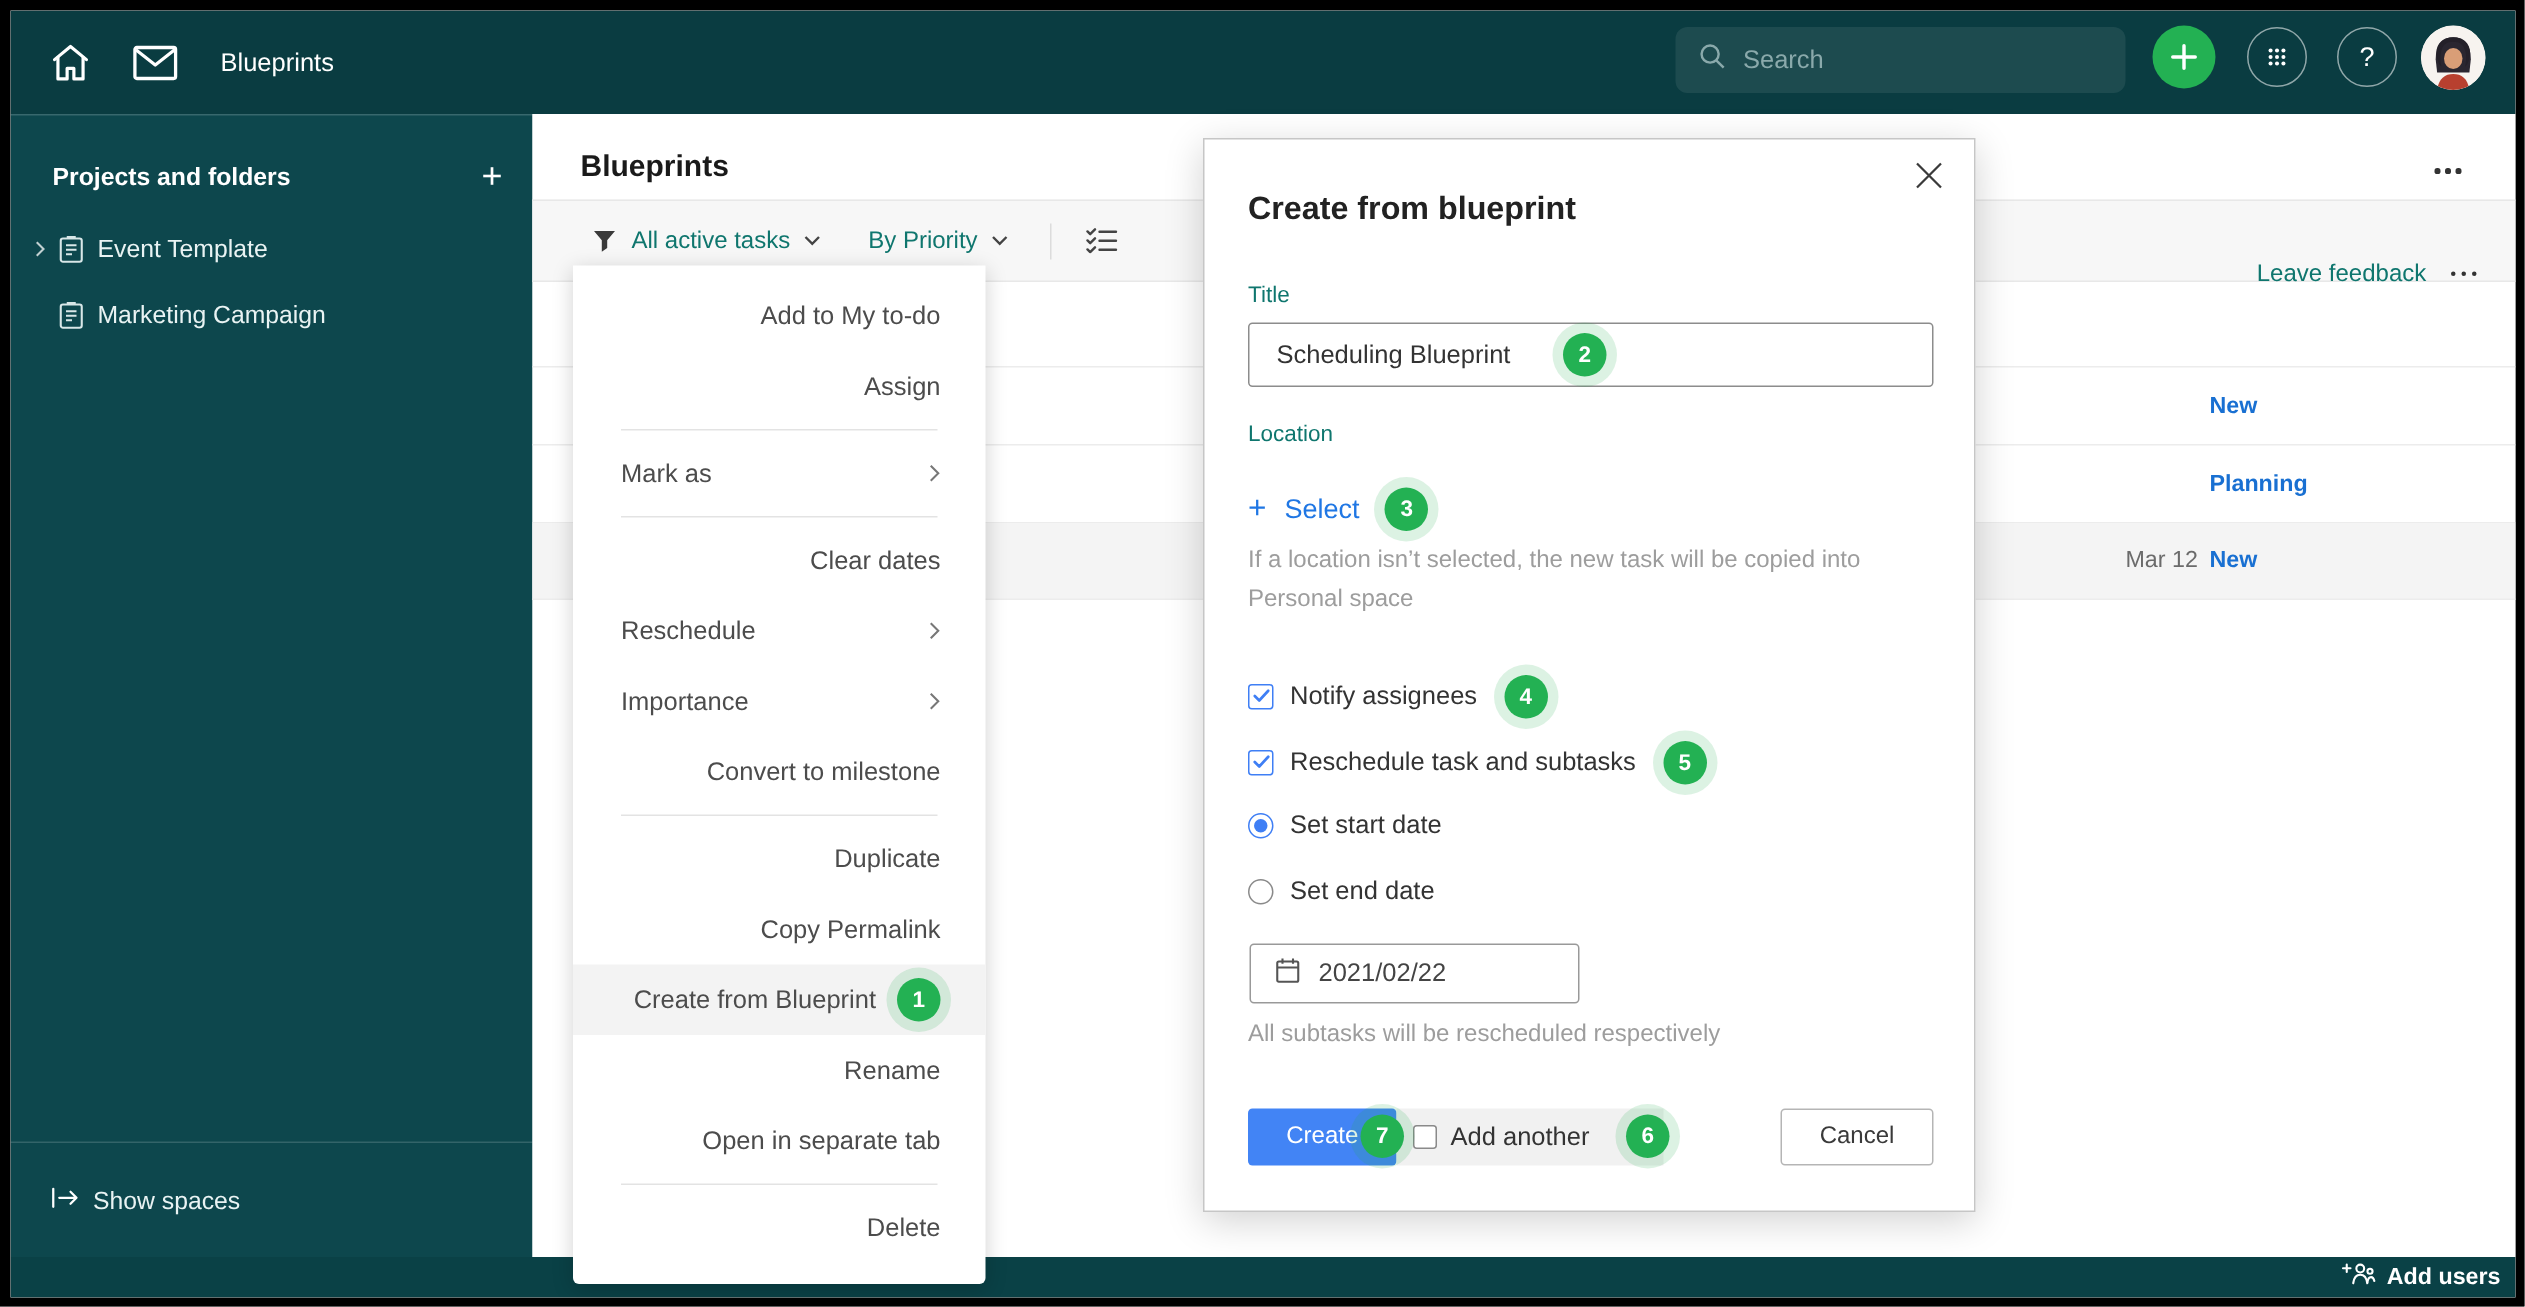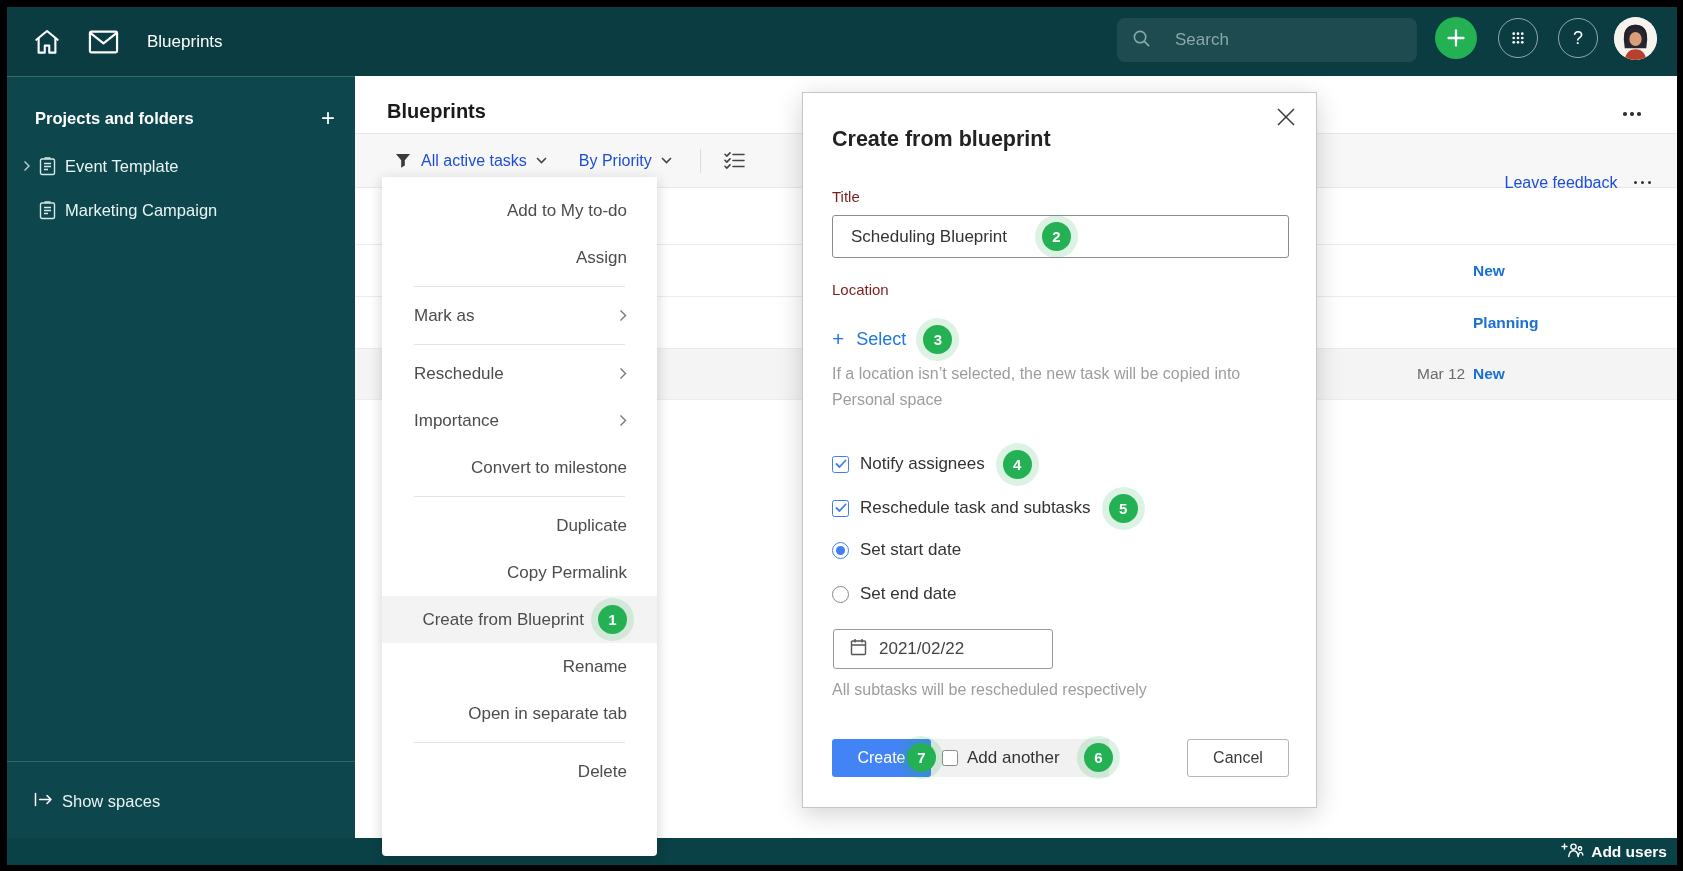--- a/index.html
+++ b/index.html
@@ -7,21 +7,21 @@
   .frame { position:relative; width:1683px; height:871px; background:#000; overflow:hidden; }
   .app { position:absolute; left:7px; top:7px; width:1670px; height:858px; background:#fff; overflow:hidden; }
 
   
   .topbar { position:absolute; left:0; top:0; width:1670px; height:69px; background:#0a3c41; display:flex; align-items:center; }
   .topbar-icon-btn { display:flex; align-items:center; justify-content:center; cursor:pointer; }
   .tb-home { margin-left:25px; }
   .tb-mail { margin-left:26px; }
   .tb-title { margin-left:28px; color:#fff; font-size:17px; }
   .search-box { position:absolute; left:1110px; top:11px; width:300px; height:44px; background:rgba(255,255,255,0.08); border-radius:8px; display:flex; align-items:center; padding-left:15px; }
-  .search-box input { background:transparent; border:none; outline:none; color:#22c55e; font-size:17px; margin-left:24px; width:230px; font-family:"Liberation Sans", sans-serif; }
+  .search-box input { background:transparent; border:none; outline:none; color:#22c55e; font-size:17px; margin-left:11px; width:230px; font-family:"Liberation Sans", sans-serif; }
   .search-box input::placeholder { color:#8aa9ab; }
   .circle-btn { position:absolute; top:10px; width:42px; height:42px; border-radius:50%; display:flex; align-items:center; justify-content:center; cursor:pointer; }
   .plus-btn { left:1428px; background:#23b153; }
   .ring-btn { border:1.5px solid rgba(255,255,255,0.55); width:40px; height:40px; top:11px; }
   .grid-btn { left:1491px; }
   .help-btn { left:1551px; color:#fff; font-size:18px; }
   .avatar { left:1607px; width:43px; height:43px; overflow:hidden; background:#f7f3ef; }
 
   
   .sidebar { position:absolute; left:0; top:69px; width:348px; height:762px; background:#0d474d; border-top:1px solid rgba(255,255,255,0.18); color:#e9f3f3; }
@@ -35,21 +35,21 @@
   .sb-doc { margin-right:9px; display:flex; }
   .sb-divider { position:absolute; left:0; top:684px; width:348px; height:1px; background:rgba(255,255,255,0.16); }
   .show-spaces { position:absolute; left:27px; top:710px; height:28px; display:flex; align-items:center; gap:9px; font-size:16.5px; cursor:pointer; }
 
   
   .main { position:absolute; left:348px; top:69px; width:1322px; height:762px; background:#fff; }
   .main-heading { position:absolute; left:32px; top:24px; font-size:20px; font-weight:bold; color:#1a1a1a; }
   .dots { display:flex; gap:3.5px; align-items:center; cursor:pointer; }
   .dots i { width:3.5px; height:3.5px; border-radius:50%; background:#333; }
   .main-more { position:absolute; left:1268px; top:36px; }
-  .filterbar { position:absolute; left:0; top:57px; width:1322px; height:55px; background:#f7f7f7; border-top:1px solid #e8e8e8; border-bottom:1px solid #e8e8e8; display:flex; align-items:center; font-size:16px; color:#1d4ed8; }
+  .filterbar { position:absolute; left:0; top:57px; width:1322px; height:55px; background:#f7f7f7; border-top:1px solid #e8e8e8; border-bottom:1px solid #e8e8e8; display:flex; align-items:center; font-size:16px; color:#0f766e; }
   .fb-funnel { margin-left:40px; display:flex; }
   .fb-filter { margin-left:10px; display:flex; align-items:center; gap:9px; cursor:pointer; }
   .fb-sort { margin-left:32px; display:flex; align-items:center; gap:9px; cursor:pointer; }
   .fb-sep { width:1px; height:24px; background:#dcdcdc; margin-left:28px; }
   .fb-check { margin-left:22px; display:flex; cursor:pointer; }
   .fb-right { margin-left:auto; display:flex; align-items:center; gap:16px; margin-right:26px;margin-top:44px; }
   .fb-feedback { cursor:pointer; }
   .trow { position:absolute; left:0; width:1322px; border-bottom:1px solid #ececec; }
   .trow-1 { top:112px; height:57px; }
   .trow-2 { top:169px; height:52px; }
@@ -66,21 +66,21 @@
   .menu-div { height:1px; background:#e3e3e3; margin:5px 32px; }
 
   
   .badge { width:29px; height:29px; border-radius:50%; background:#23b153; color:#fff; font-size:15px; font-weight:bold; display:flex; align-items:center; justify-content:center; box-shadow:0 0 0 7px rgba(35,177,83,0.16); flex:none; }
   .badge-abs { position:absolute; }
 
   
   .modal { position:absolute; left:795px; top:85px; width:515px; height:716px; background:#fff; border:1px solid #c6c6c6; box-shadow:0 6px 24px rgba(0,0,0,0.18); z-index:30; }
   .modal-close { position:absolute; right:17px; top:11px; padding:4px; cursor:pointer; }
   .modal-title { position:absolute; left:29px; top:34px; font-size:21.5px; font-weight:bold; color:#222; }
-  .field-label { position:absolute; left:29px; font-size:15px; color:#7f1d1d; }
+  .field-label { position:absolute; left:29px; font-size:15px; color:#0f766e; }
   .lbl-title { top:95px; }
   .lbl-location { top:188px; }
   .title-input-wrap { position:absolute; left:29px; top:122px; width:457px; height:43px; }
   .title-input-wrap input { width:100%; height:100%; border:1px solid #8c8c8c; border-radius:3px; padding-left:18px; font-size:17px; color:#333; outline:none; font-family:"Liberation Sans", sans-serif; }
   .select-row { position:absolute; left:29px; top:231px; height:30px; display:flex; align-items:center; color:#2077e4; font-size:18px; cursor:pointer; }
   .select-plus { font-size:21px; font-weight:300; margin-right:12px; }
   .hint { position:absolute; left:29px; color:#9d9d9d; font-size:16px; }
   .hint-location { top:268px; width:455px; line-height:26px; }
   .hint-date { top:588px; }
   .opt-row { position:absolute; left:29px; height:30px; display:flex; align-items:center; gap:11px; font-size:17px; color:#333; cursor:pointer; }
@@ -268,20 +268,23 @@
     <div class="menu-item">
       <span>Mark as</span>
       <span class="menu-sub">
             <svg width="8" height="13" viewBox="0 0 8 13" fill="none" stroke="#777" stroke-width="1.4">
               <path d="m1.5 1.5 5 5-5 5"></path>
             </svg>
           </span>
     </div>
     <div class="menu-div"></div>
     <div class="menu-item">
+          <span>Clear dates</span>
+        </div>
+    <div class="menu-item">
       <span>Reschedule</span>
       <span class="menu-sub">
             <svg width="8" height="13" viewBox="0 0 8 13" fill="none" stroke="#777" stroke-width="1.4">
               <path d="m1.5 1.5 5 5-5 5"></path>
             </svg>
           </span>
     </div>
     <div class="menu-item">
       <span>Importance</span>
       <span class="menu-sub">

